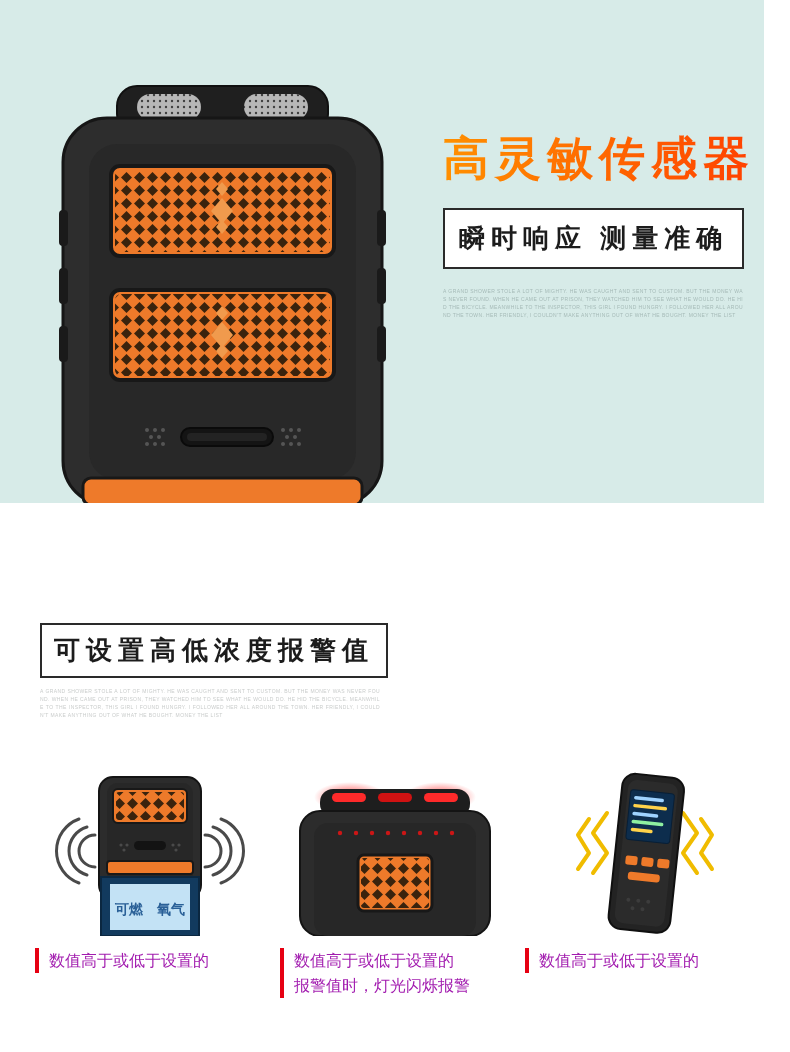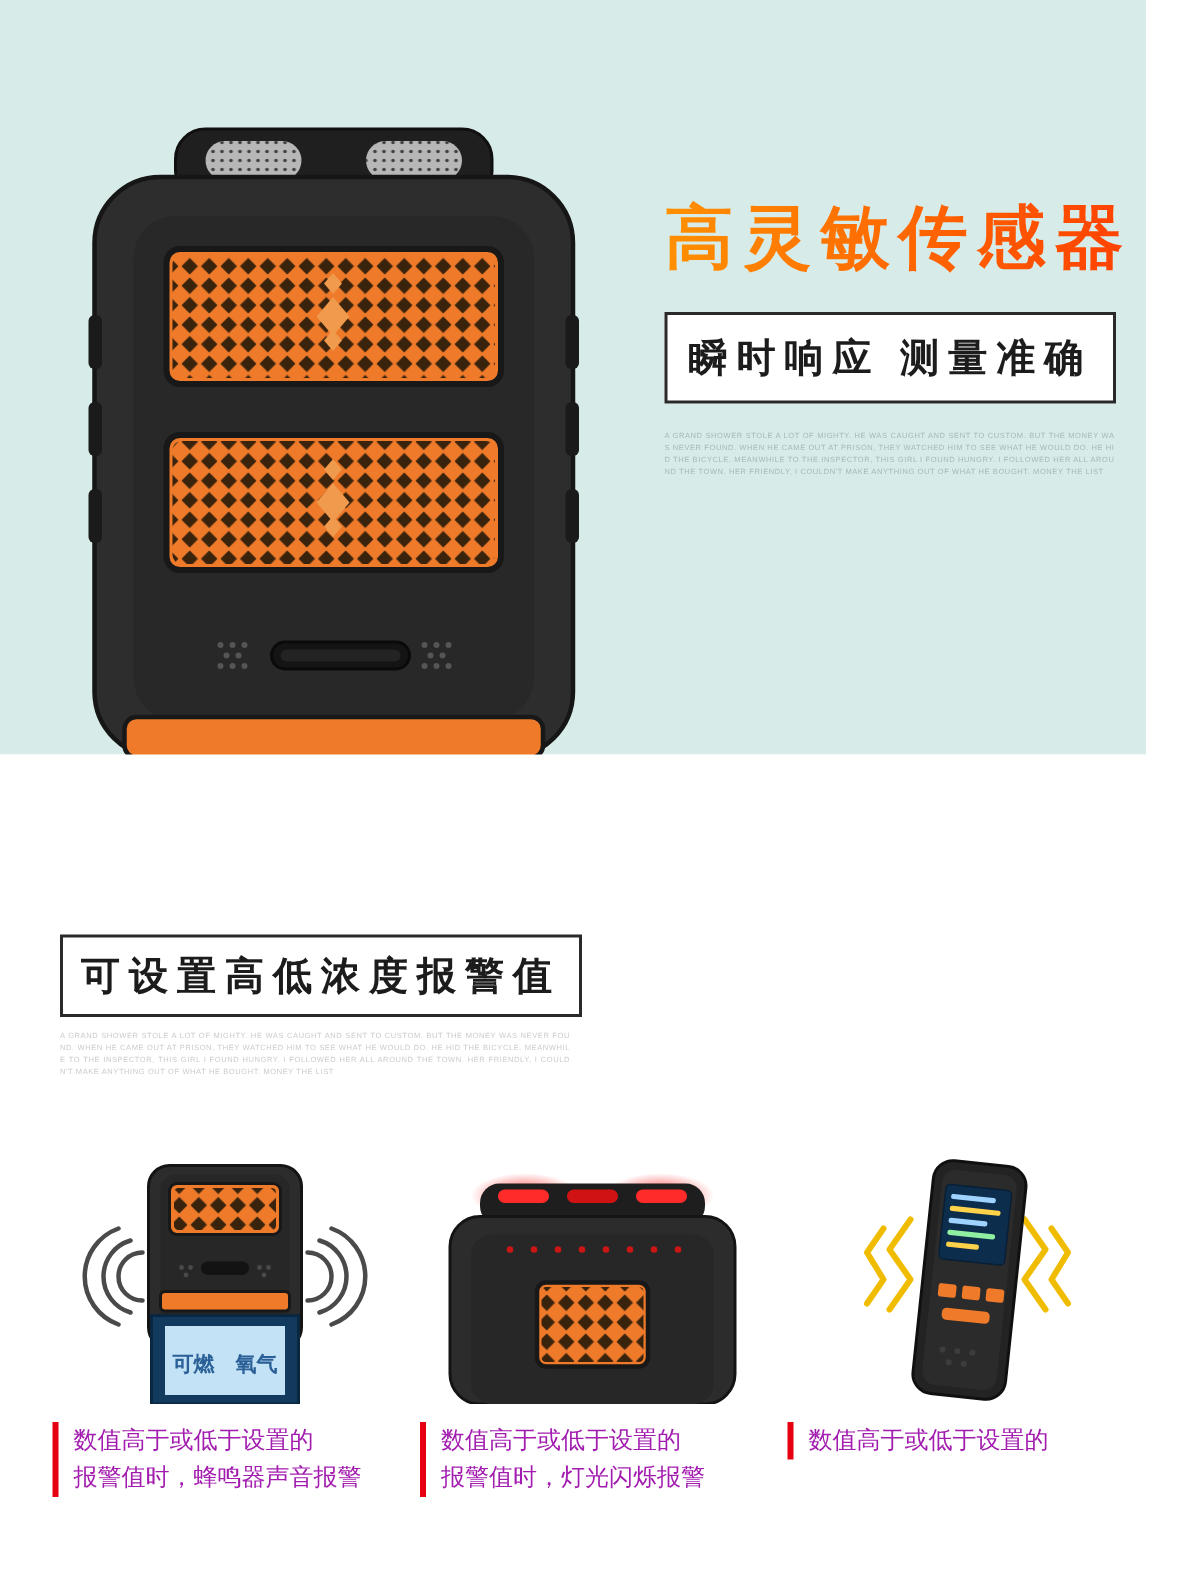--- a/index.html
+++ b/index.html
@@ -160,21 +160,20 @@
             <g>
               <rect x="66" y="106" width="98" height="59" fill="#123a5e" stroke="#0b2740" stroke-width="2"></rect>
               <rect x="75" y="113" width="80" height="46" fill="#c3e2f5"></rect>
               <text x="80" y="143" font-size="14" font-weight="bold" fill="#2a6097">可燃</text>
               <text x="122" y="143" font-size="14" font-weight="bold" fill="#2a6097">氧气</text>
             </g>
           </svg>
         </div>
         <div class="caption">
           <div>数值高于或低于设置的</div>
-          <div>报警值时，蜂鸣器声音报警</div>
         </div>
       </div>
 
       <div class="feature">
         <div class="feature-img">
           <svg width="230" height="165" viewBox="0 0 230 165">
             <ellipse cx="70" cy="26" rx="36" ry="15" fill="url(#redGlow)"></ellipse>
             <ellipse cx="160" cy="26" rx="36" ry="15" fill="url(#redGlow)"></ellipse>
             <rect x="40" y="18" width="150" height="28" rx="13" fill="#1e1e1e"></rect>
             <g>

